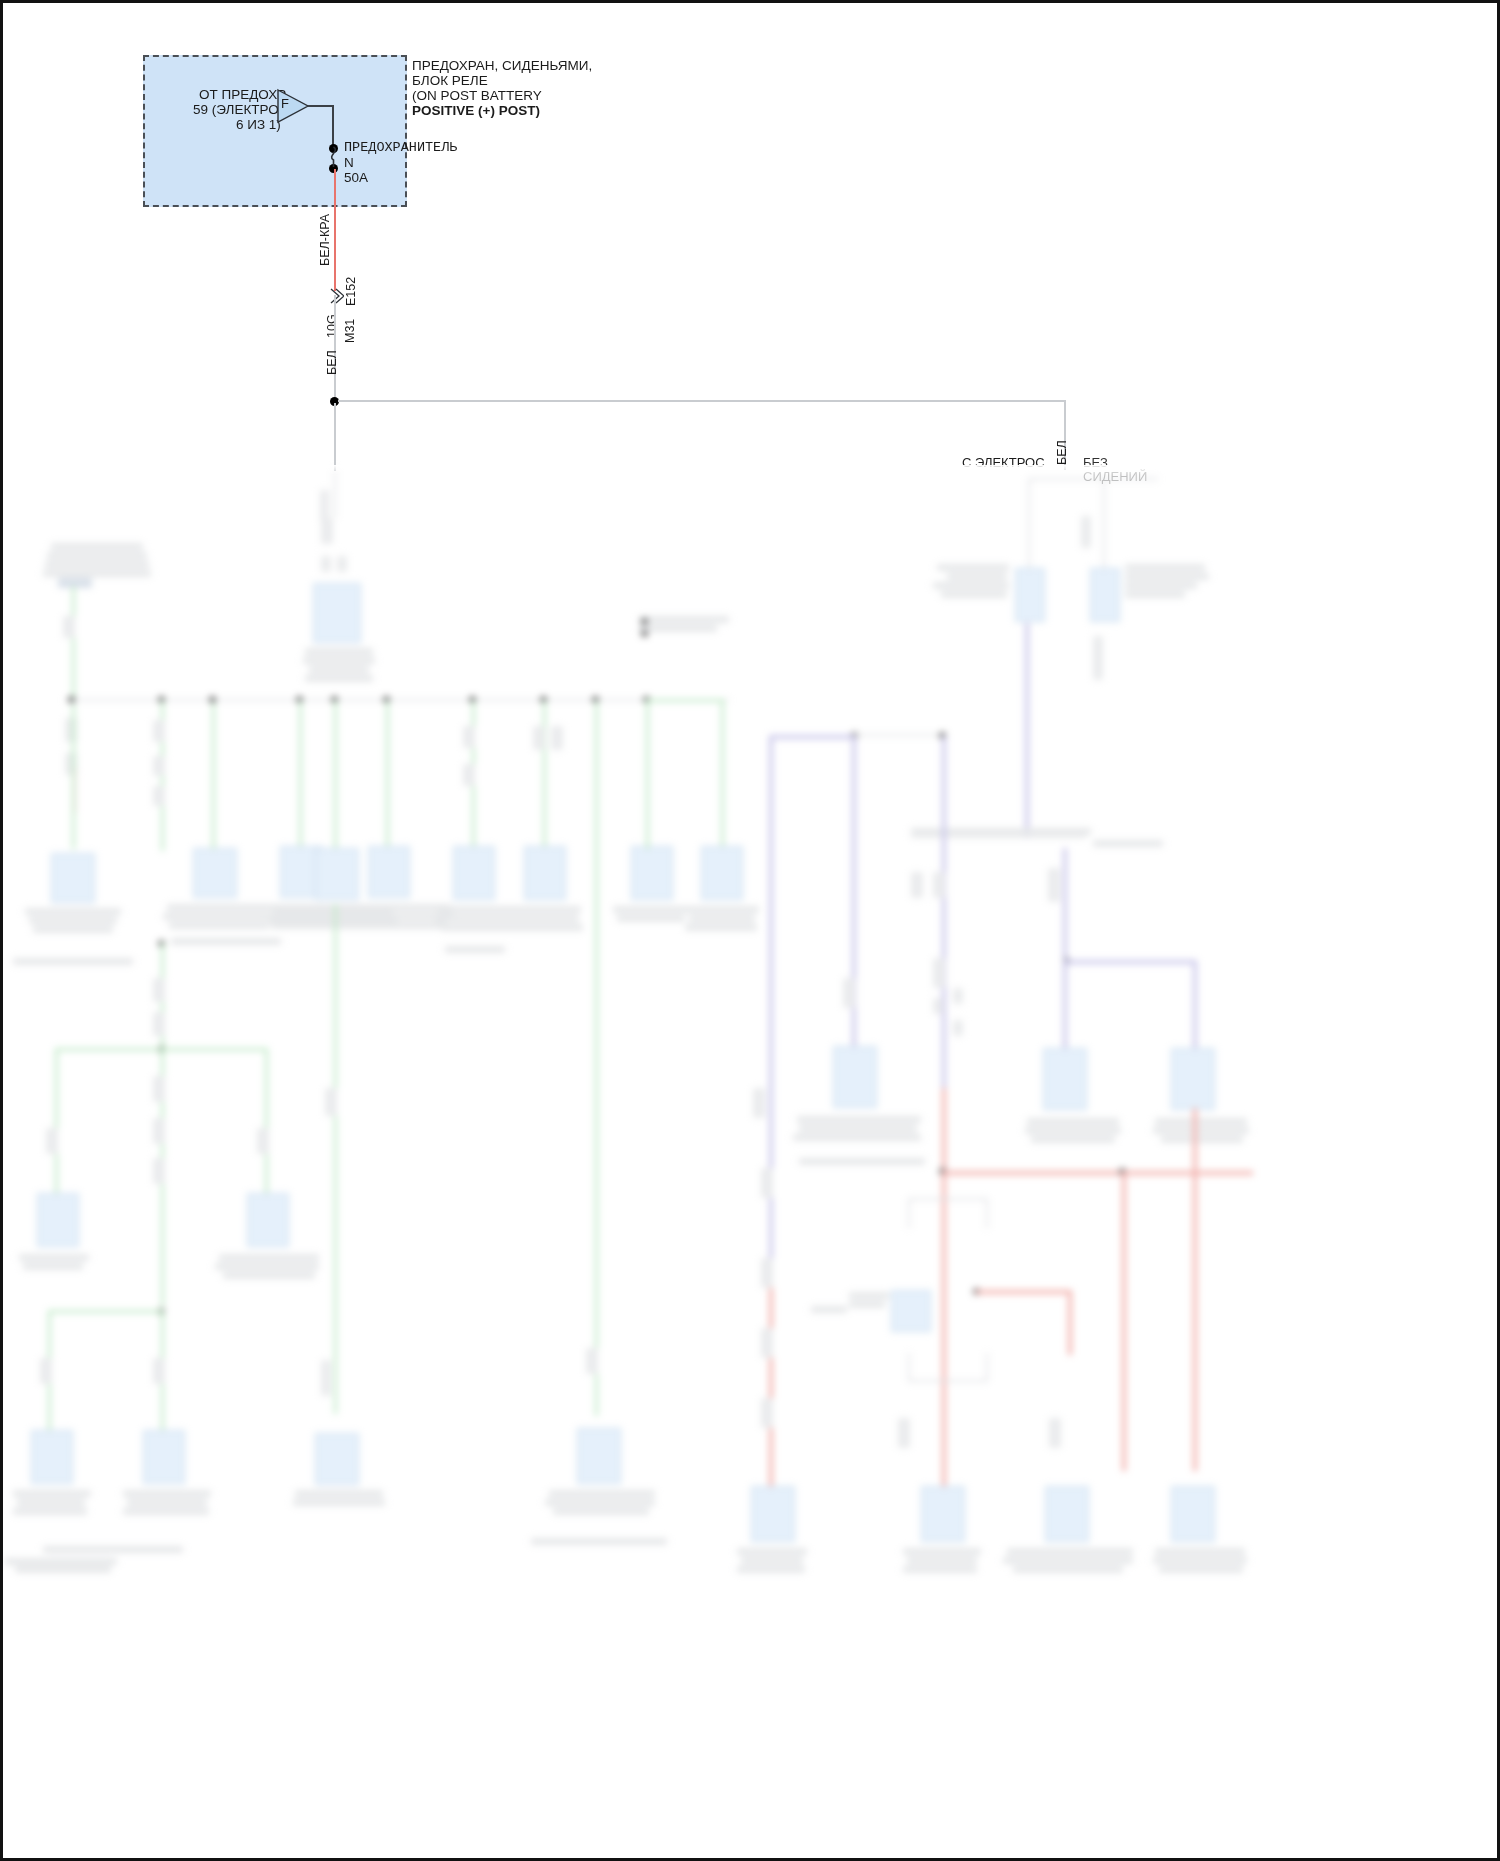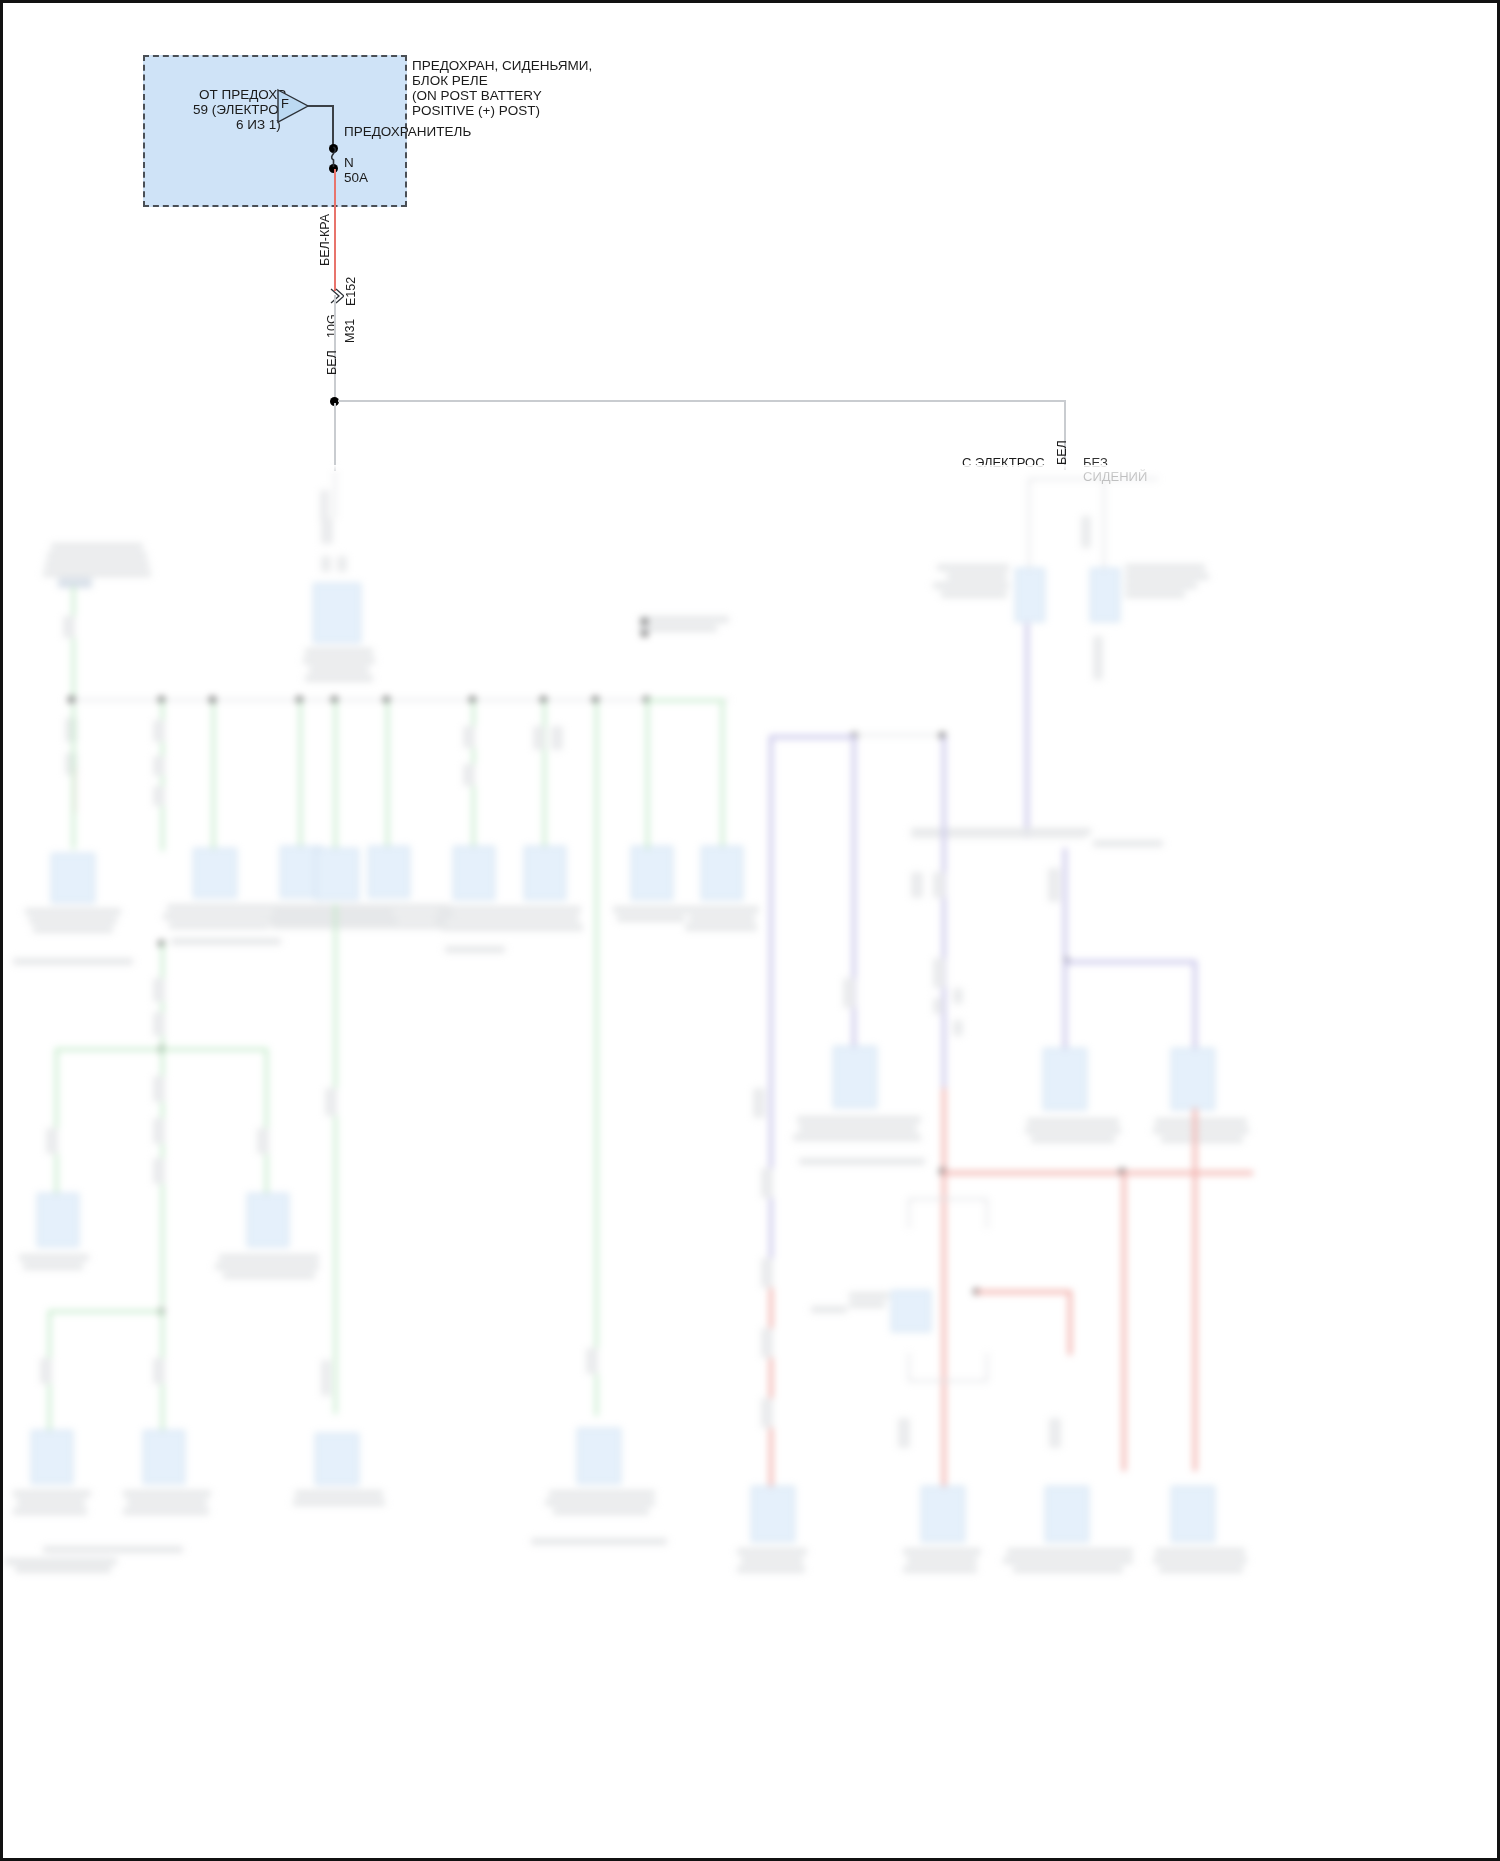--- a/index.html
+++ b/index.html
@@ -74,21 +74,21 @@
 </head>
 <body>
 
 <div id="page">
 
   <div id="fusebox"></div>
 
   <div class="txt t13" style="left:409px;top:55px;">ПРЕДОХРАН, СИДЕНЬЯМИ,</div>
   <div class="txt t13" style="left:409px;top:70px;">БЛОК РЕЛЕ</div>
   <div class="txt t13" style="left:409px;top:85px;">(ON POST BATTERY</div>
-  <div class="txt t13" style="left:409px;top:100px;">POSITIVE (+) POST)</div>
+  <div class="txt t13" style="left:409px;top:100px;font-weight:bold;">POSITIVE (+) POST)</div>
 
   <div class="txt t13" style="left:196px;top:84px;width:80px;text-align:right;width:78px;">ОТ ПРЕДОХР</div>
   <div class="txt t13" style="left:190px;top:99px;">59 (ЭЛЕКТРОС</div>
   <div class="txt t13" style="left:233px;top:114px;">6 ИЗ 1)</div>
 
   <div class="conn-tri-outline" style="left:273px;top:85px;">
     <svg width="34" height="36" viewBox="0 0 34 36">
       <polygon points="2,2 32,18 2,34" fill="#bcd9f2" stroke="#2b3036" stroke-width="1.4"></polygon>
     </svg>
   </div>
@@ -96,21 +96,21 @@
 
   <div class="wire wire-h wire-dark" style="left:305px;top:102px;width:26px;height:1.6px;"></div>
   <div class="wire wire-v wire-dark" style="left:329px;top:102px;height:43px;width:1.6px;"></div>
 
   <div class="dot" style="left:326px;top:141px;"></div>
   <div class="dot" style="left:326px;top:161px;"></div>
   <svg style="position:absolute;left:322px;top:143px;" width="18" height="22" viewBox="0 0 18 22">
     <path d="M8.5,1 C15,5 2,10 8.5,14 L8.5,21" fill="none" stroke="#2b3036" stroke-width="1.6"></path>
   </svg>
 
-  <div class="txt t13" style="left:341px;top:121px;">ПРЕДОХРАНИТЕЛЬ</div>
+  <div class="txt t13" style="left:341px;top:137px;font-family:Liberation Mono, monospace;">ПРЕДОХРАНИТЕЛЬ</div>
   <div class="txt t13" style="left:341px;top:152px;">N</div>
   <div class="txt t13" style="left:341px;top:167px;">50A</div>
 
   <div class="wire wire-v wire-red" style="left:331px;top:166px;height:122px;width:2px;"></div>
   <div class="txt t12 rot" style="left:315px;top:263px;">БЕЛ-КРА</div>
   <div class="txt t12 rot" style="left:341px;top:303px;">E152</div>
 
   <svg style="position:absolute;left:325px;top:284px;" width="16" height="18" viewBox="0 0 16 18">
     <path d="M3,2 L11,9 L3,16" fill="none" stroke="#2b3036" stroke-width="1.3"></path>
     <path d="M8,2 L16,9 L8,16" fill="none" stroke="#2b3036" stroke-width="1.3"></path>

